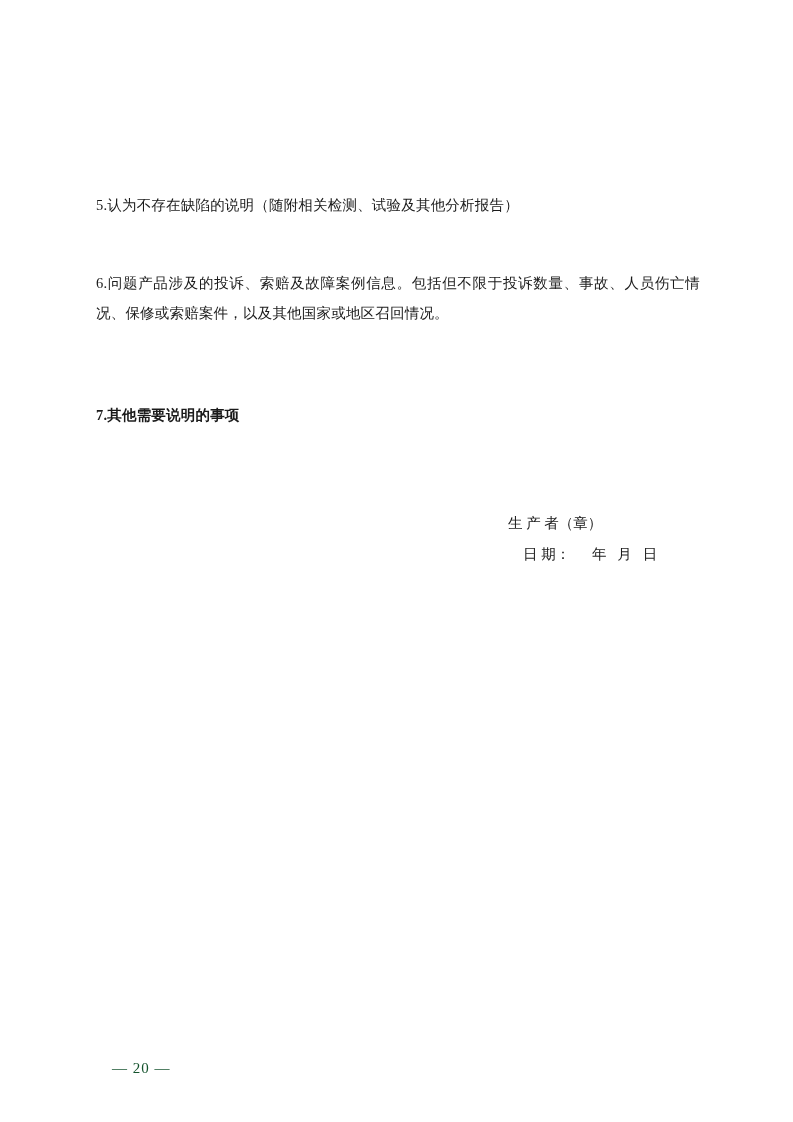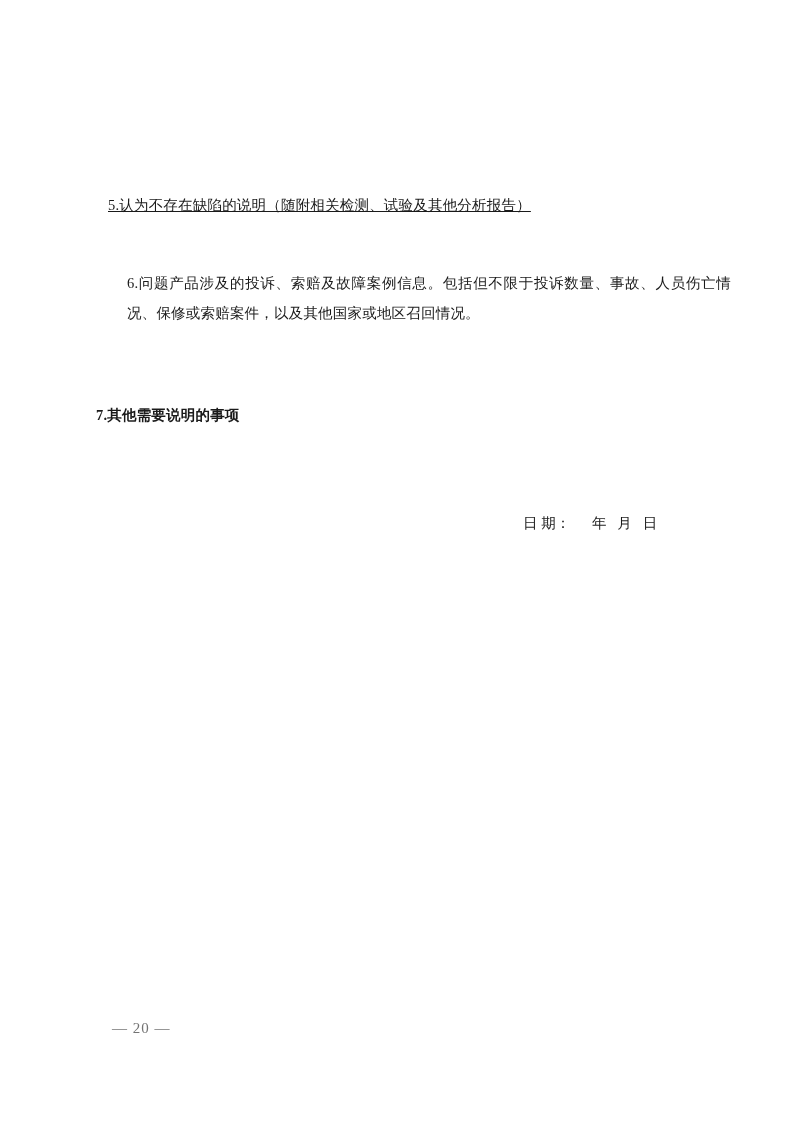--- a/index.html
+++ b/index.html
@@ -29,31 +29,29 @@
   }
   .para {
     font-size: 14.5px;
     line-height: 30px;
     letter-spacing: 0.2px;
     text-align: justify;
     color: #1a1a1a;
   }
   .item-5 {
     position: absolute;
-    left: 12px;
+    left: 0;
     top: 190px;
     width: 600px;
-    text-decoration: underline;
   }
   .item-6 {
     position: absolute;
     left: 0;
     top: 268px;
     width: 604px;
-    margin-left: 31px;
   }
   .item-7 {
     position: absolute;
     left: 0;
     top: 400px;
     width: 600px;
     font-weight: bold;
   }
   .sign-block {
     position: absolute;
@@ -70,39 +68,40 @@
   .sign-maker {
     padding-left: 24px;
   }
   .sign-date {
     padding-left: 0px;
     margin-left: 39px;
   }
   .footer {
     position: absolute;
     left: 112px;
-    top: 1020px;
+    top: 1060px;
     font-size: 15px;
-    color: #737373;
+    color: #14532d;
     letter-spacing: 1px;
     white-space: pre;
   }
 </style>
 </head>
 <body>
 
 <div class="page">
   <div class="content">
 
     <div class="para item-5">5.认为不存在缺陷的说明（随附相关检测、试验及其他分析报告）</div>
 
     <div class="para item-6">6.问题产品涉及的投诉、索赔及故障案例信息。包括但不限于投诉数量、事故、人员伤亡情况、保修或索赔案件，以及其他国家或地区召回情况。</div>
 
     <div class="para item-7">7.其他需要说明的事项</div>
 
     <div class="sign-block">
+      <div class="sign-line sign-maker">生 产 者（章）</div>
       <div class="sign-line sign-date">日 期：      年   月   日</div>
     </div>
 
   </div>
 
   <div class="footer">— 20 —</div>
 </div>
 
 </body></html>

